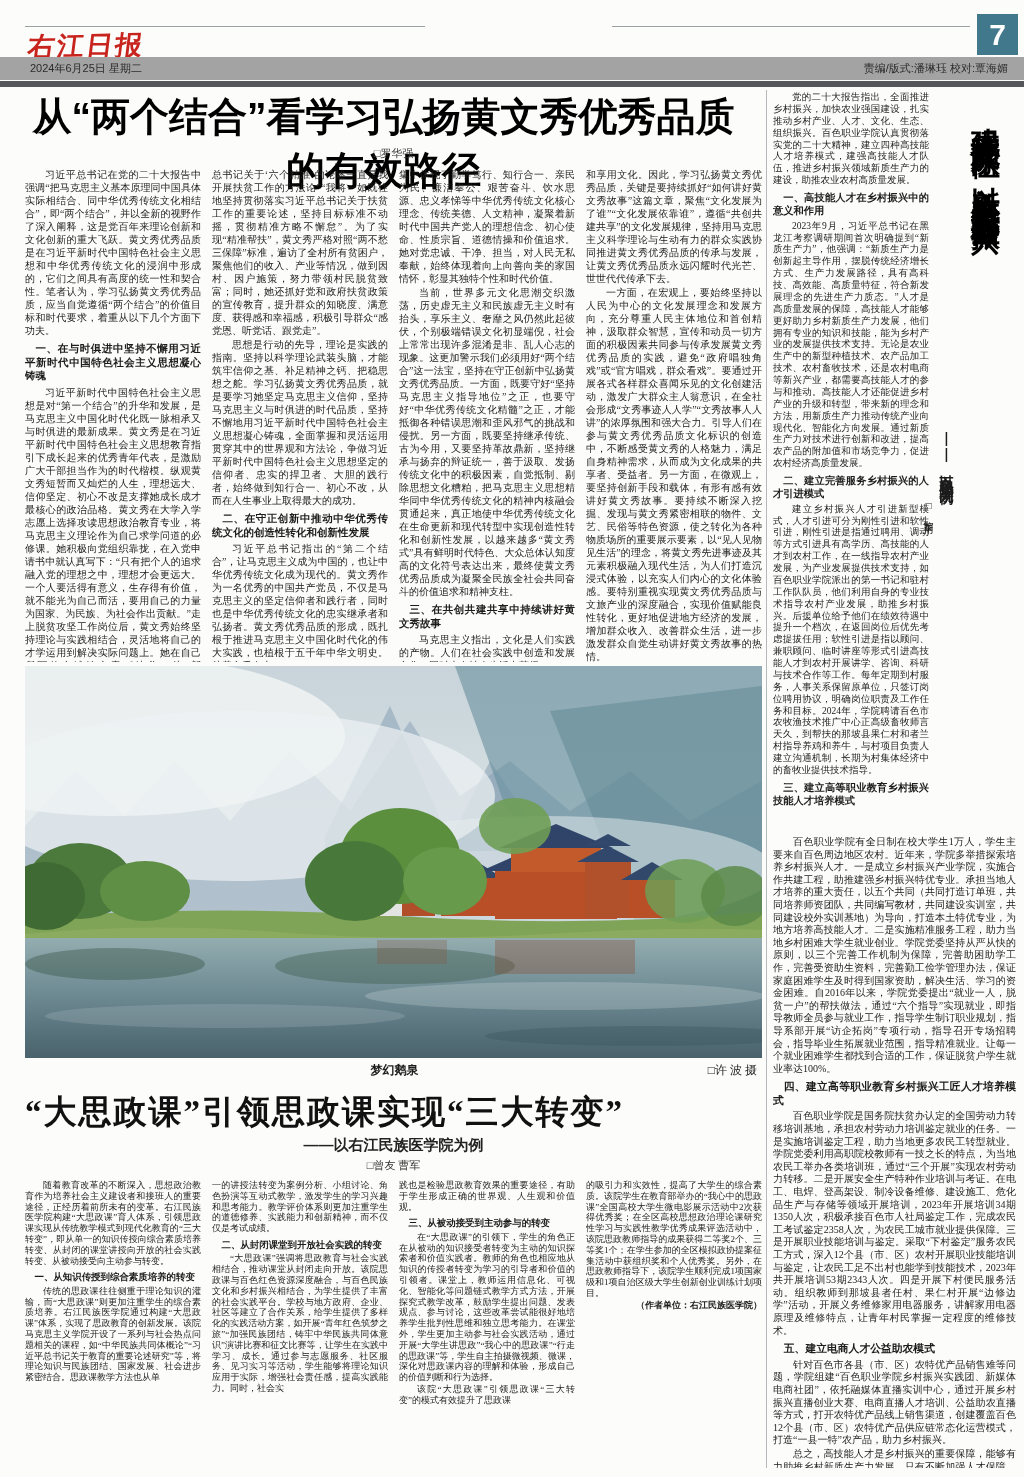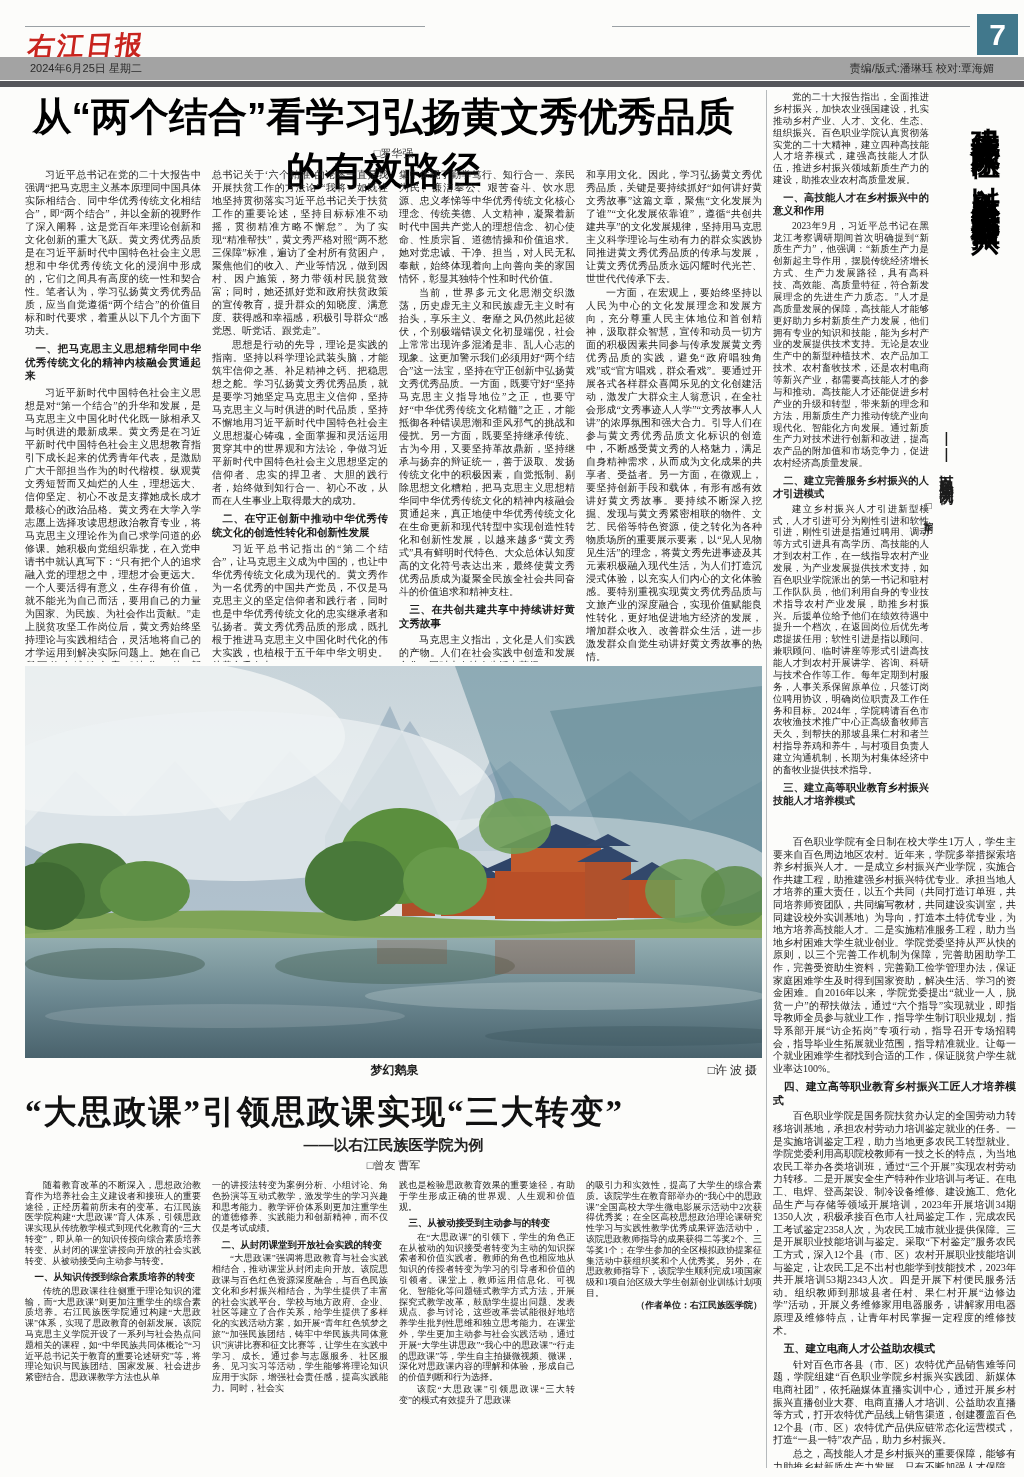--- a/index.html
+++ b/index.html
@@ -9,21 +9,21 @@
   .hline{position:absolute;height:0;border-top:1px solid #9aa0a4;}
   .section-title{position:absolute;top:8px;left:420px;width:200px;text-align:center;
       font-family:"Liberation Serif",serif;font-weight:bold;font-size:35px;color:#3c6e7e;letter-spacing:14px;}
   .pagenum{position:absolute;top:14px;left:977px;width:41px;height:41px;background:#41788c;color:#fff;
       font-family:"Liberation Sans",sans-serif;font-weight:bold;font-size:30px;text-align:center;line-height:41px;}
   .masthead{position:absolute;top:28px;left:28px;font-family:"Liberation Serif",serif;font-weight:bold;
       font-size:27px;color:#c8241e;transform:skewX(-8deg) rotate(-1deg);letter-spacing:2px;}
   .datebar{position:absolute;top:57px;left:0;right:0;height:23px;background:#a3a3a3;
       font-family:"Liberation Sans",sans-serif;font-size:11px;color:#2b2b2b;line-height:23px;}
   .datebar .dt{position:absolute;left:30px;}
-  .datebar .ed{position:absolute;right:30px;text-align:right;}
+  .datebar .ed{position:absolute;right:16px;text-align:right;}
   .darkbar{position:absolute;top:81px;left:0;right:0;height:6px;background:#55565a;}
   
   .a1-title{position:absolute;top:90px;left:15px;width:737px;text-align:center;
       font-family:"Liberation Sans","DejaVu Sans",sans-serif;font-weight:bold;font-size:39px;letter-spacing:0px;color:#000;}
   .a1-author{position:absolute;top:146px;left:25px;width:737px;text-align:center;font-size:11px;color:#333;}
   .cols{position:absolute;left:25px;display:flex;gap:11px;}
   .col{width:176px;overflow:hidden;text-align:justify;}
   .a1cols{top:168px;height:494px;font-size:10px;line-height:1.3;}
   .a2cols{top:1180px;height:290px;font-size:9px;line-height:1.2;}
   .col p{margin:0 0 1px 0;text-indent:2em;}
@@ -70,21 +70,21 @@
     <span class="dt">2024年6月25日  星期二</span>
     <span class="ed">责编/版式:潘琳珏    校对:覃海媚</span>
   </div>
   <div class="darkbar"></div>
 
   <div class="a1-title">从“两个结合”看学习弘扬黄文秀优秀品质的有效路径</div>
   <div class="a1-author">□罗华强</div>
   <div class="cols a1cols">
     <div class="col">
         <p class="blk-p">习近平总书记在党的二十大报告中强调“把马克思主义基本原理同中国具体实际相结合、同中华优秀传统文化相结合”，即“两个结合”，并以全新的视野作了深入阐释，这是党百年来理论创新和文化创新的重大飞跃。黄文秀优秀品质是在习近平新时代中国特色社会主义思想和中华优秀传统文化的浸润中形成的，它们之间具有高度的统一性和契合性。笔者认为，学习弘扬黄文秀优秀品质，应当自觉遵循“两个结合”的价值目标和时代要求，着重从以下几个方面下功夫。</p>
-        <h4>一、把马克思主义思想精华同中华优秀传统文化的精神内核融会贯通起来</h4>
+        <h4>一、在与时俱进中坚持不懈用习近平新时代中国特色社会主义思想凝心铸魂</h4>
         <p class="blk-p">习近平新时代中国特色社会主义思想是对“第一个结合”的升华和发展，是马克思主义中国化时代化既一脉相承又与时俱进的最新成果。黄文秀是在习近平新时代中国特色社会主义思想教育指引下成长起来的优秀青年代表，是激励广大干部担当作为的时代楷模。纵观黄文秀短暂而又灿烂的人生，理想远大、信仰坚定、初心不改是支撑她成长成才最核心的政治品格。黄文秀在大学入学志愿上选择攻读思想政治教育专业，将马克思主义理论作为自己求学问道的必修课。她积极向党组织靠拢，在入党申请书中就认真写下：“只有把个人的追求融入党的理想之中，理想才会更远大。一个人要活得有意义，生存得有价值，就不能光为自己而活，要用自己的力量为国家、为民族、为社会作出贡献。”走上脱贫攻坚工作岗位后，黄文秀始终坚持理论与实践相结合，灵活地将自己的才学运用到解决实际问题上。她在自己所写的自述性文章《扶贫，从“新手”到“熟路”》中叙述：“习近平</p>
       </div>
     <div class="col">
         <p class="blk-pc">总书记关于‘六个精准’的论述一直是我开展扶贫工作的方法论”“我将一如既往地坚持贯彻落实习近平总书记关于扶贫工作的重要论述，坚持目标标准不动摇，贯彻精准方略不懈怠”。为了实现“精准帮扶”，黄文秀严格对照“两不愁三保障”标准，遍访了全村所有贫困户，聚焦他们的收入、产业等情况，做到因村、因户施策，努力带领村民脱贫致富；同时，她还抓好党和政府扶贫政策的宣传教育，提升群众的知晓度、满意度、获得感和幸福感，积极引导群众“感党恩、听党话、跟党走”。</p>
         <p class="blk-p">思想是行动的先导，理论是实践的指南。坚持以科学理论武装头脑，才能筑牢信仰之基、补足精神之钙、把稳思想之舵。学习弘扬黄文秀优秀品质，就是要学习她坚定马克思主义信仰，坚持马克思主义与时俱进的时代品质，坚持不懈地用习近平新时代中国特色社会主义思想凝心铸魂，全面掌握和灵活运用贯穿其中的世界观和方法论，争做习近平新时代中国特色社会主义思想坚定的信仰者、忠实的捍卫者、大胆的践行者，始终做到知行合一、初心不改，从而在人生事业上取得最大的成功。</p>
         <h4>二、在守正创新中推动中华优秀传统文化的创造性转化和创新性发展</h4>
         <p class="blk-p">习近平总书记指出的“第二个结合”，让马克思主义成为中国的，也让中华优秀传统文化成为现代的。黄文秀作为一名优秀的中国共产党员，不仅是马克思主义的坚定信仰者和践行者，同时也是中华优秀传统文化的忠实继承者和弘扬者。黄文秀优秀品质的形成，既扎根于推进马克思主义中国化时代化的伟大实践，也植根于五千年中华文明史。从黄文秀身上，</p>
       </div>
     <div class="col">
         <p class="blk-pc">集中体现了勤学笃行、知行合一、亲民为民、廉洁奉公、艰苦奋斗、饮水思源、忠义孝悌等中华优秀传统文化核心理念、传统美德、人文精神，凝聚着新时代中国共产党人的理想信念、初心使命、性质宗旨、道德情操和价值追求。她对党忠诚、干净、担当，对人民无私奉献，始终体现着向上向善向美的家国情怀，彰显其独特个性和时代价值。</p>

